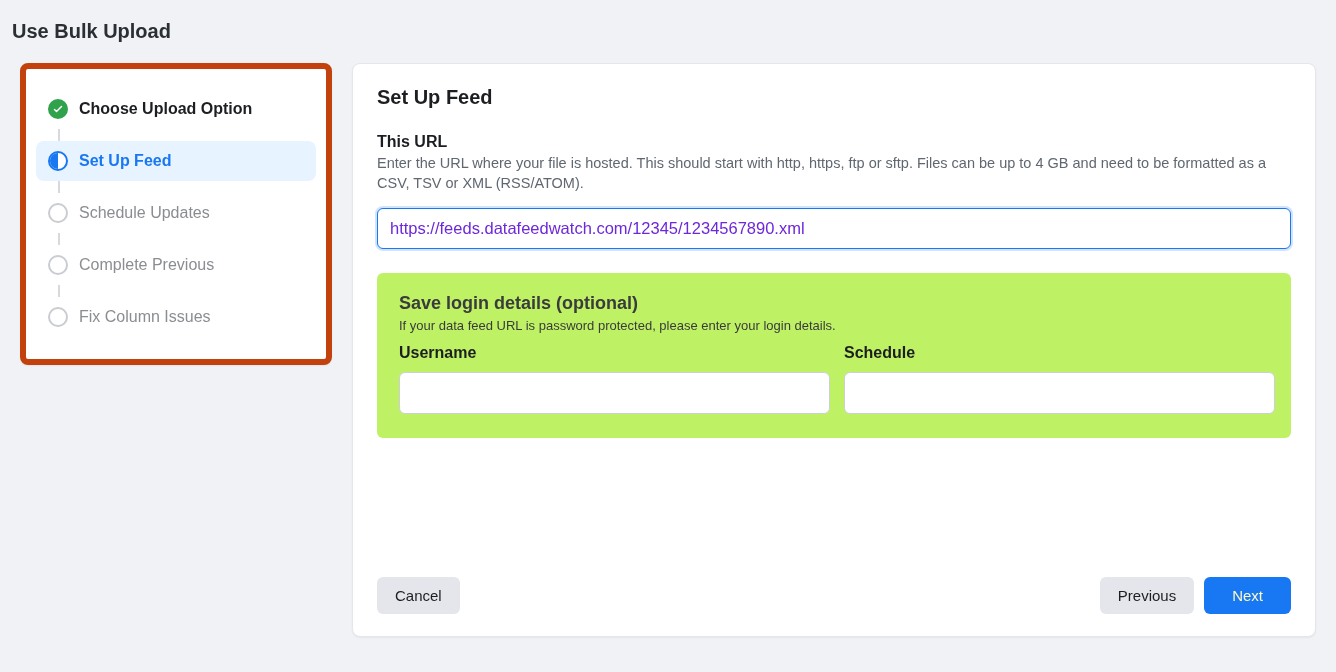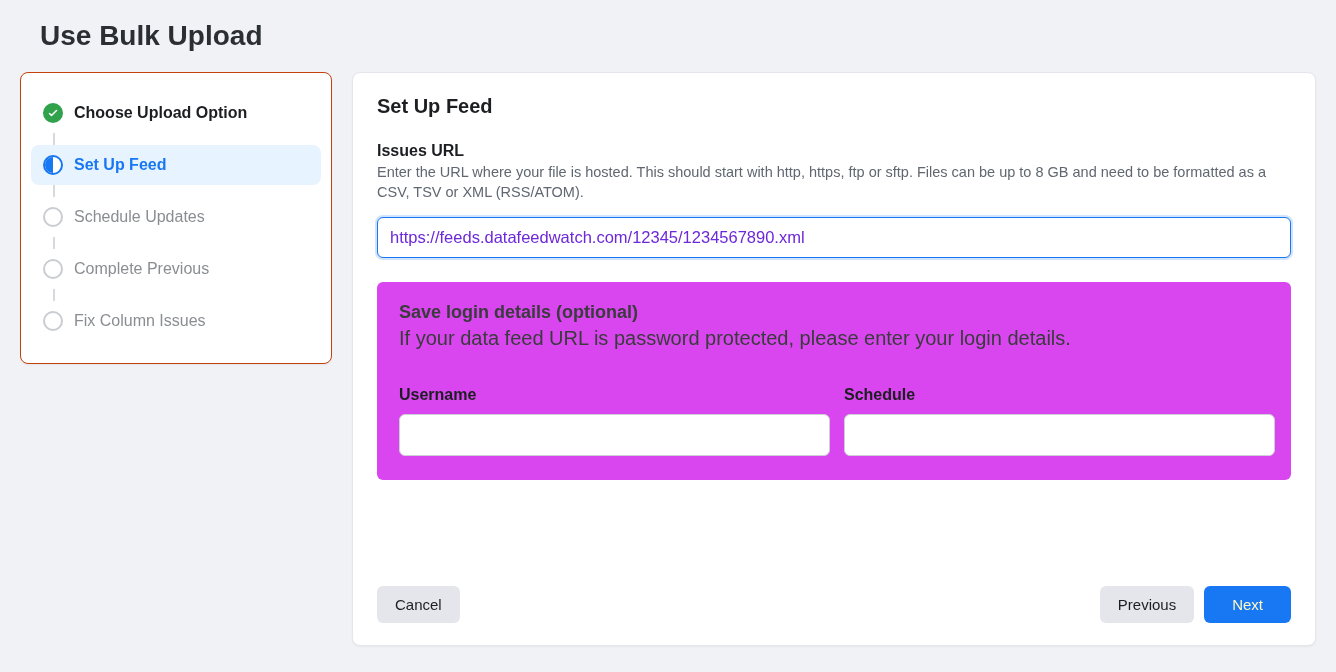--- a/index.html
+++ b/index.html
@@ -5,34 +5,34 @@
   * { box-sizing: border-box; margin: 0; padding: 0; }
   body {
     font-family: Helvetica, Arial, sans-serif;
     background: #f0f2f5;
     width: 1336px;
     height: 672px;
     overflow: hidden;
     color: #1c1e21;
   }
   .page-title {
-    font-size: 28px;
+    font-size: 20px;
     font-weight: 700;
     color: #2b2f33;
-    padding: 20px 0 20px 40px;
+    padding: 20px 0 20px 12px;
   }
   .content-row {
     display: flex;
     gap: 20px;
     padding: 0 20px;
   }
   .stepper-panel {
     background: #fff;
     border-radius: 8px;
-    border: 1px solid #c2410c;
+    border: 6px solid #c2410c;
     box-shadow: 0 1px 2px rgba(0,0,0,0.05);
     width: 312px;
     padding: 20px 10px 22px 10px;
     height: fit-content;
   }
   .step {
     display: flex;
     align-items: center;
     gap: 11px;
     padding: 10px 12px;
@@ -127,35 +127,35 @@
     width: 100%;
     border: 1px solid #1877f2;
     border-radius: 6px;
     padding: 10px 12px;
     font-size: 16.5px;
     color: #6d28d9;
     outline: none;
     box-shadow: 0 0 0 2px rgba(24,119,242,0.2);
   }
   .login-block {
-    background: #d946ef;
+    background: #bef264;
     border-radius: 6px;
     padding: 20px 16px 24px 22px;
     margin-top: 24px;
   }
   .login-title {
     font-size: 18px;
     font-weight: 600;
     color: #3a3b3c;
     margin-bottom: 4px;
   }
   .login-desc {
-    font-size: 20px;
+    font-size: 13px;
     color: #3a3b3c;
-    margin-bottom: 36px;
+    margin-bottom: 11px;
   }
   .login-fields {
     display: flex;
     gap: 14px;
   }
   .login-col { flex: 1; display:flex; flex-direction:column; }
   .login-col .field-label { margin-bottom: 10px; font-size:16px; font-weight:600; color:#1c1e21;}
   .plain-input {
     width: 100%;
     border: 1px solid #ccd0d5;
@@ -227,22 +227,22 @@
         <div class="step-circle pending"></div>
         <span class="step-label">Fix Column Issues</span>
       </div>
     </div>
   </div>
 
   <div class="main-panel">
     <div class="main-heading">Set Up Feed</div>
 
     <div>
-      <div class="field-label">Issues URL</div>
-      <div class="field-desc">Enter the URL where your file is hosted. This should start with http, https, ftp or sftp. Files can be up to 8 GB and need to be formatted as a CSV, TSV or XML (RSS/ATOM).</div>
+      <div class="field-label">This URL</div>
+      <div class="field-desc">Enter the URL where your file is hosted. This should start with http, https, ftp or sftp. Files can be up to 4 GB and need to be formatted as a CSV, TSV or XML (RSS/ATOM).</div>
       <input class="text-input" type="text" value="https://feeds.datafeedwatch.com/12345/1234567890.xml" style="">
     </div>
 
     <div class="login-block">
       <div class="login-title">Save login details (optional)</div>
       <div class="login-desc">If your data feed URL is password protected, please enter your login details.</div>
       <div class="login-fields">
         <div class="login-col">
           <div class="field-label">Username</div>
           <input class="plain-input" type="text" value="" style="">

